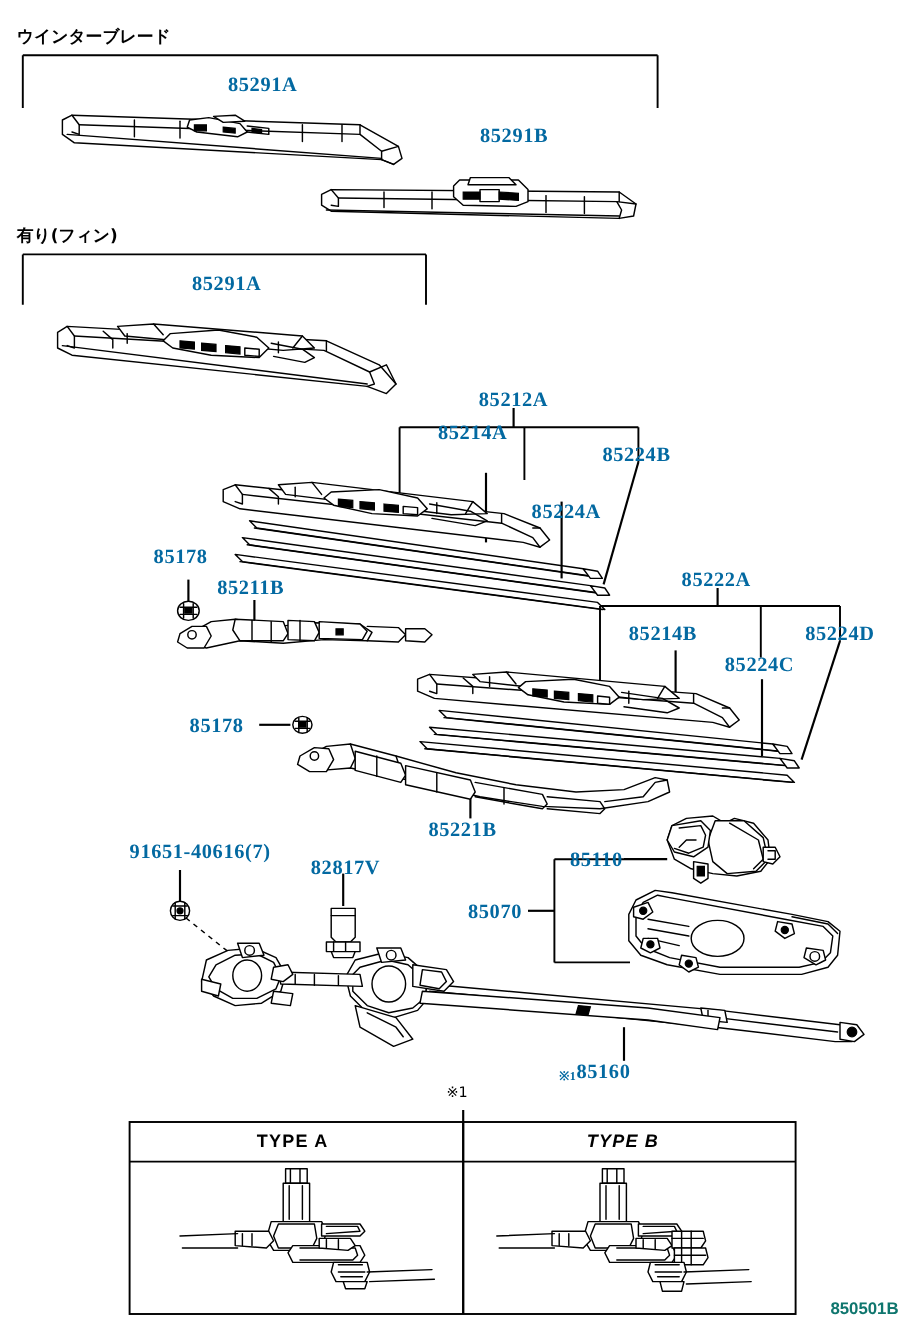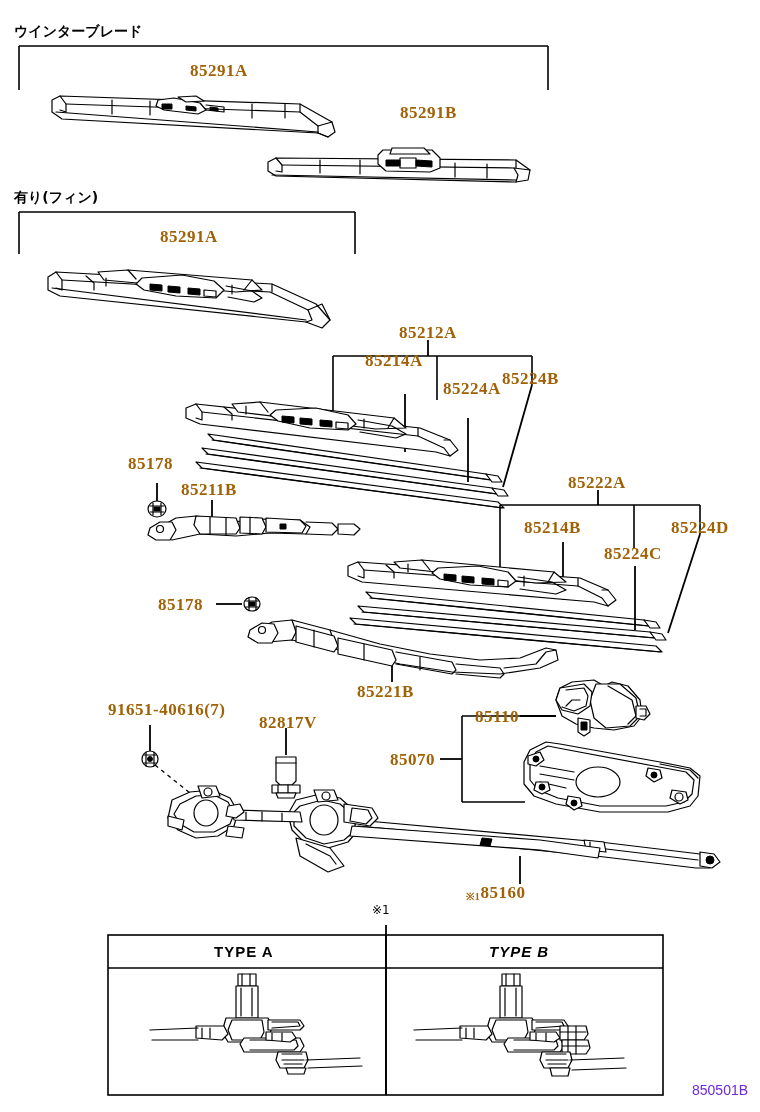--- a/index.html
+++ b/index.html
@@ -25,21 +25,21 @@
     top: 0;
     width: 760px;
     height: 1112px;
   }
   .lbl {
     position: absolute;
     font-family: "Liberation Serif", "DejaVu Serif", serif;
     font-weight: bold;
     font-size: 17px;
     letter-spacing: 0.5px;
-    color: #a16207;
+    color: #0369a1;
     white-space: nowrap;
     line-height: 1;
   }
   .lbl-jp {
     position: absolute;
     font-family: "DejaVu Sans", sans-serif;
     font-weight: bold;
     font-size: 14px;
     color: #000;
     white-space: nowrap;
@@ -57,24 +57,24 @@
   .lbl-note {
     position: absolute;
     font-family: "DejaVu Sans", sans-serif;
     font-size: 12px;
     color: #000;
     white-space: nowrap;
   }
   .lbl-code {
     position: absolute;
     font-family: "Liberation Sans", "DejaVu Sans", sans-serif;
-    font-weight: normal;
+    font-weight: bold;
     font-size: 14px;
     letter-spacing: 0px;
-    color: #6d28d9;
+    color: #0f766e;
     white-space: nowrap;
   }
   .marker-sub {
     font-size: 10px;
     vertical-align: baseline;
     position: relative;
     top: 2px;
   }
 </style>
 </head>
@@ -472,21 +472,21 @@
   <div class="lbl-jp" style="left:14px; top:190px;">有り(フィン)</div>
 
   <div class="lbl" style="left:160px; top:228px;">85291A</div>
 
   <div class="lbl" style="left:399px; top:324px;">85212A</div>
 
   <div class="lbl" style="left:365px; top:352px;">85214A</div>
 
   <div class="lbl" style="left:502px; top:370px;">85224B</div>
 
-  <div class="lbl" style="left:443px; top:380px;">85224A</div>
+  <div class="lbl" style="left:443px; top:418px;">85224A</div>
 
   <div class="lbl" style="left:128px; top:455px;">85178</div>
 
   <div class="lbl" style="left:181px; top:481px;">85211B</div>
 
   <div class="lbl" style="left:568px; top:474px;">85222A</div>
 
   <div class="lbl" style="left:524px; top:519px;">85214B</div>
 
   <div class="lbl" style="left:671px; top:519px;">85224D</div>

